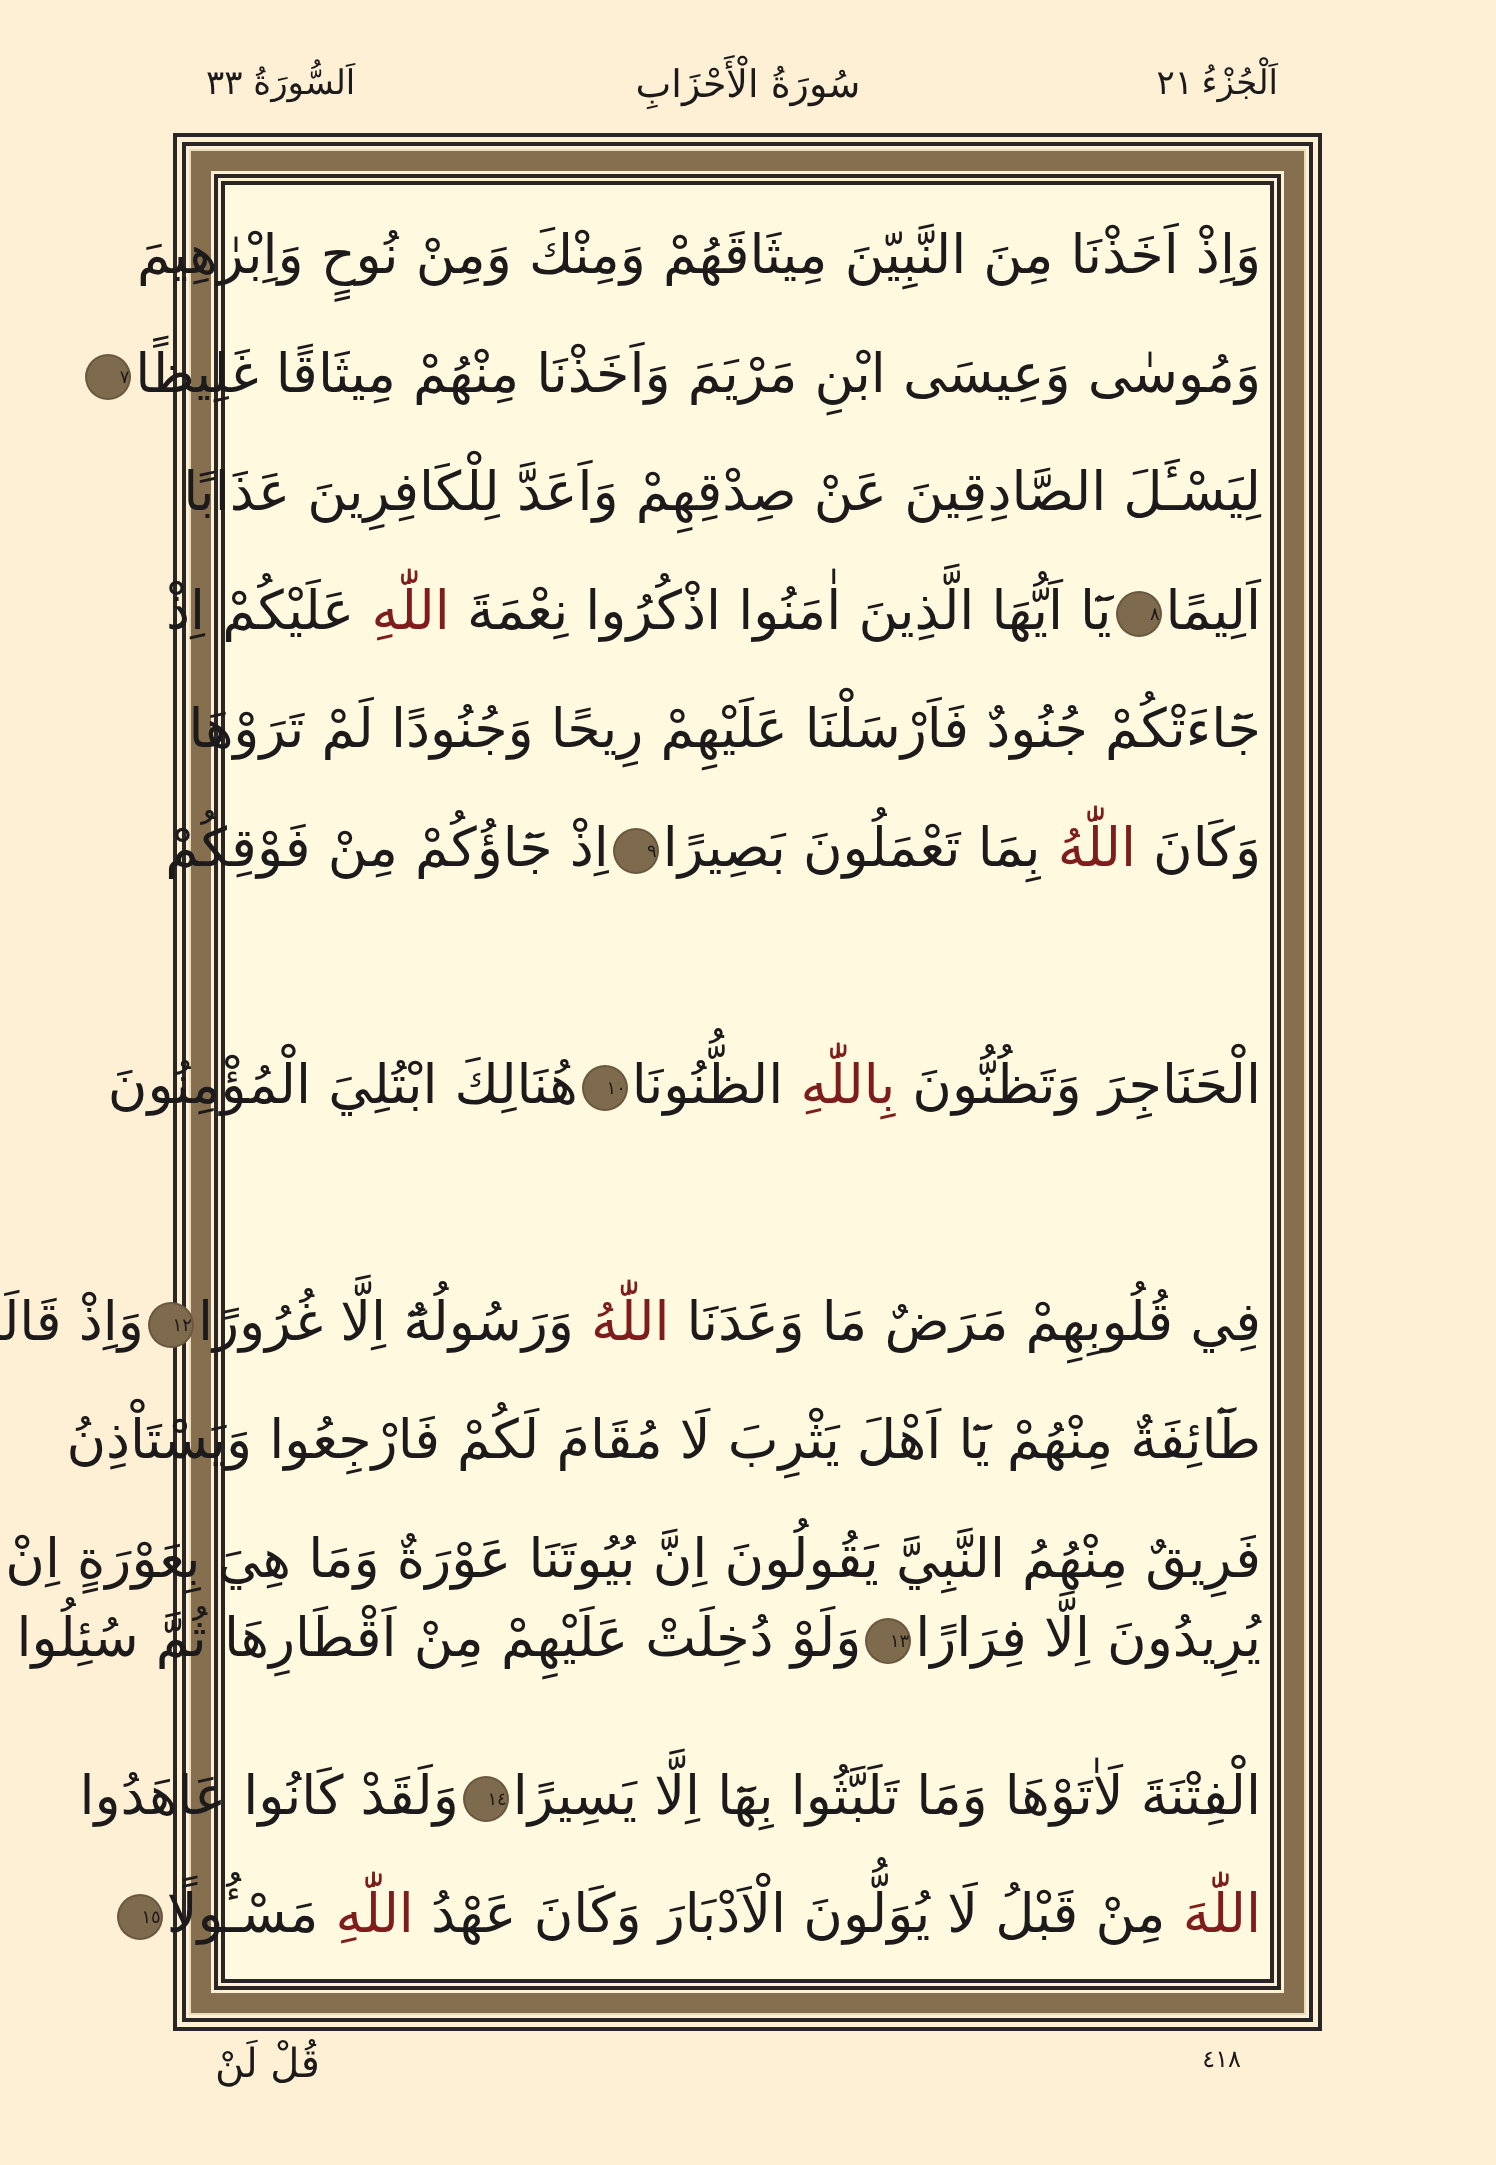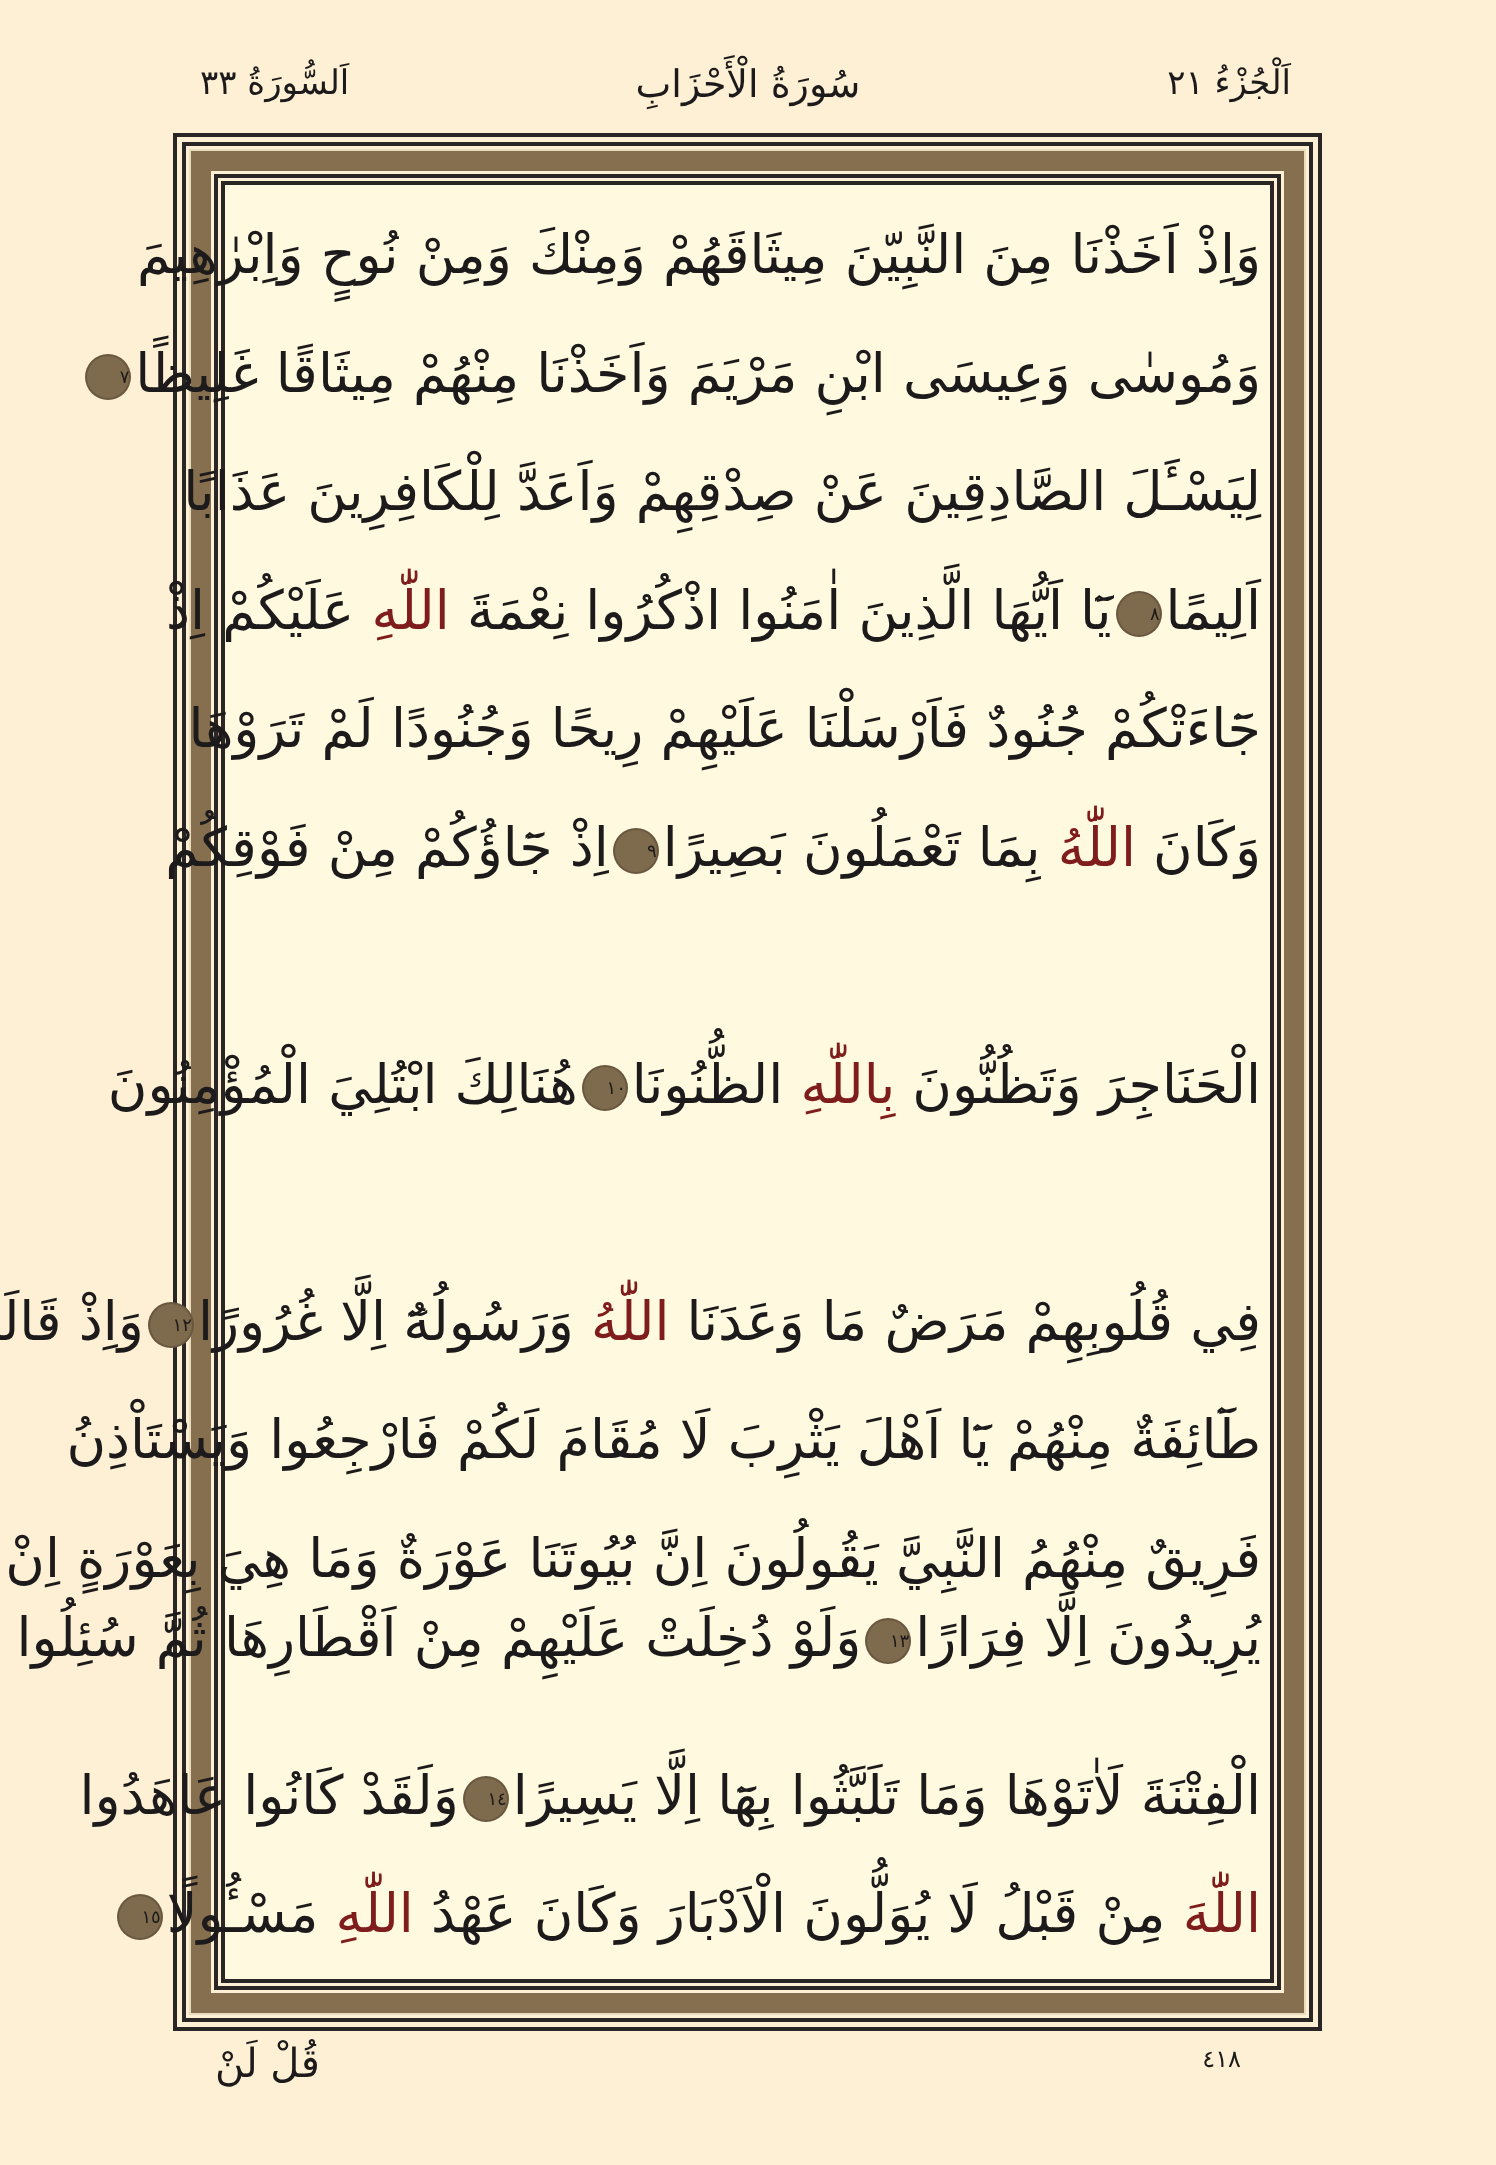--- a/index.html
+++ b/index.html
@@ -9,23 +9,23 @@
     position:relative;
     font-family:"DejaVu Sans", sans-serif;
     color:#1c1a1a;
     overflow:hidden;
   }
   .hdr {
     position:absolute; top:62px; height:60px;
     font-size:34px; direction:rtl; white-space:nowrap;
     font-family:"DejaVu Serif", serif;
   }
-  .hdr-juz { right:205px; }
+  .hdr-juz { right:218px;font-family:Liberation Serif, serif; }
   .hdr-surah-name { left:50%; transform:translateX(-50%); font-size:38px; }
-  .hdr-surah-num { left:200px;text-align:right; }
+  .hdr-surah-num { left:206px;text-align:right; }
 
   
   .frame-outer {
     position:absolute; left:173px; top:133px; width:1149px; height:1898px;
     box-sizing:border-box; border:4px solid #2a2626; background:#fef0d4;
   }
   .frame-l2 {
     position:absolute; left:5px; top:5px; right:5px; bottom:5px;
     border:4px solid #2a2626; background:#fef0d4;
   }

